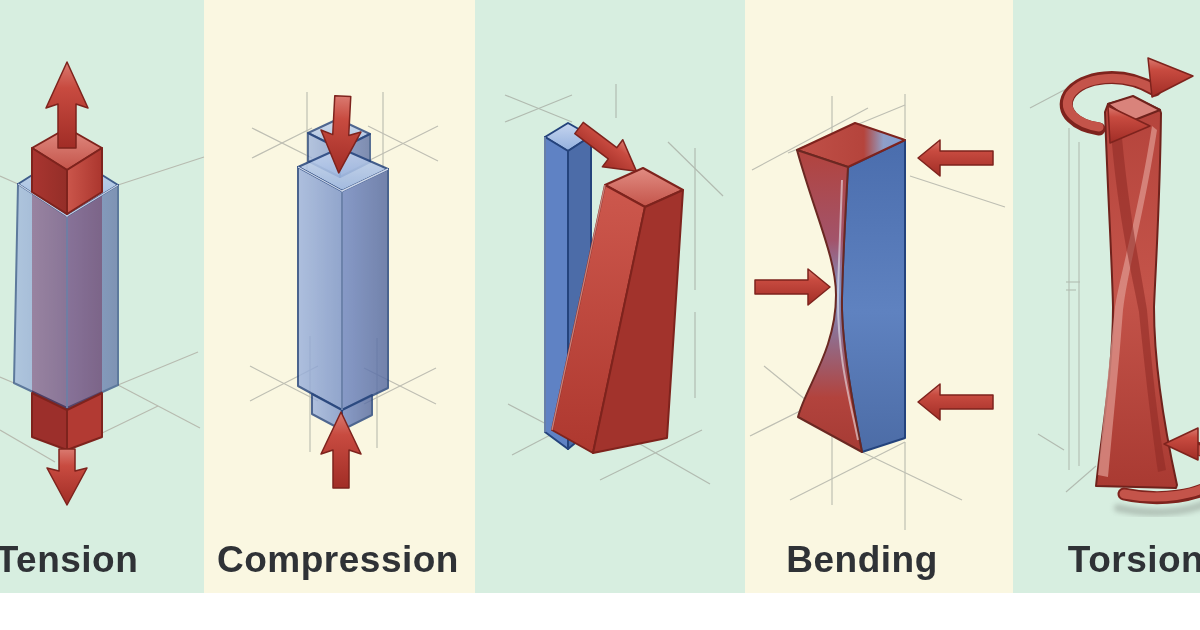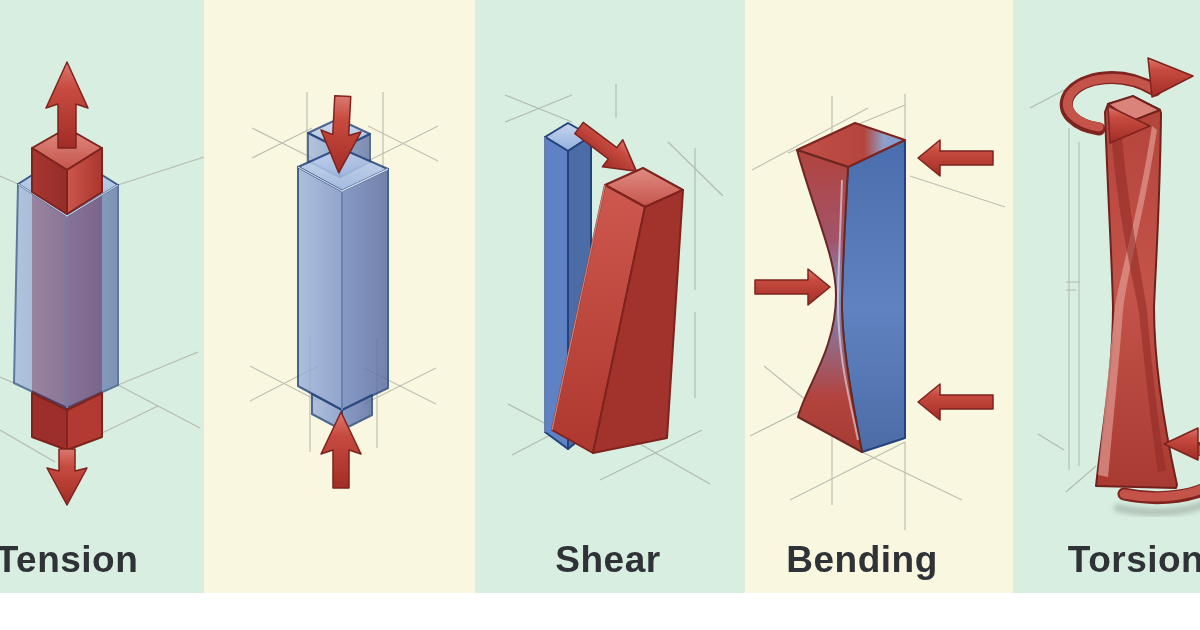--- a/index.html
+++ b/index.html
@@ -269,16 +269,16 @@
       <g>
         <path d="M1155,90 C1122,70 1082,76 1069,95 C1059,112 1077,126 1099,129" fill="none" stroke="#7e231d" stroke-width="13" stroke-linecap="round"></path>
         <path d="M1155,90 C1122,71 1083,77 1070,95 C1061,111 1078,124 1099,127" fill="none" stroke="#c4544a" stroke-width="9" stroke-linecap="round"></path>
         <polygon points="1148,58 1193,76 1152,97" fill="url(#gArrow)" stroke="#7e231d" stroke-width="1.5" stroke-linejoin="round"></polygon>
         <polygon points="1108,106 1150,126 1110,143" fill="url(#gArrow)" stroke="#7e231d" stroke-width="1.5" stroke-linejoin="round"></polygon>
       </g>
     </g>
   </svg>
 
   <div id="label-tension" class="stress-label">Tension</div>
-  <div id="label-shear" class="stress-label">Shear</div>
+  <div id="label-compression" class="stress-label">Compression</div>
   <div id="label-bending" class="stress-label">Bending</div>
   <div id="label-torsion" class="stress-label">Torsion</div>
 </div>
 
 </body></html>

